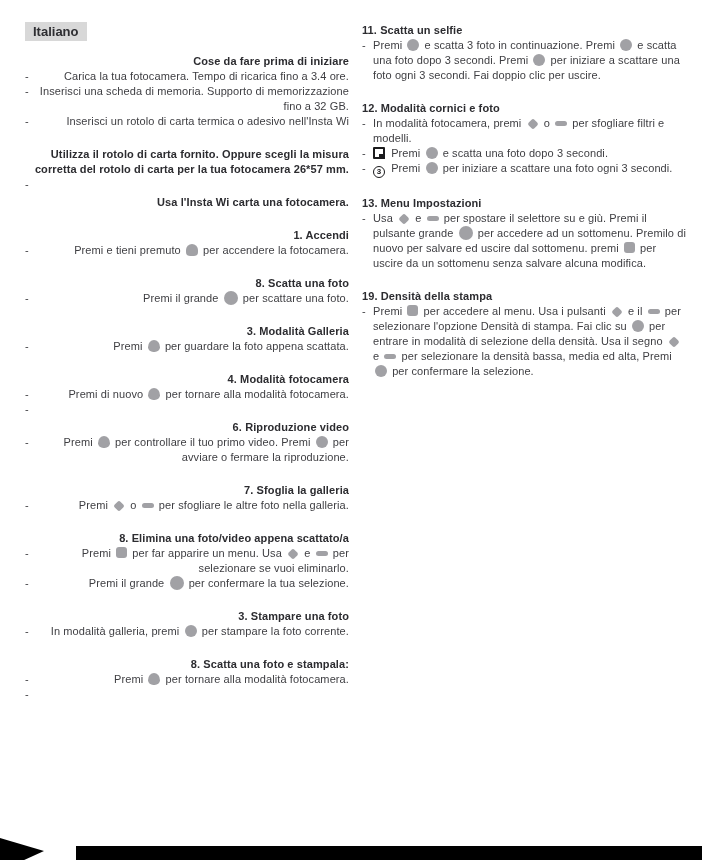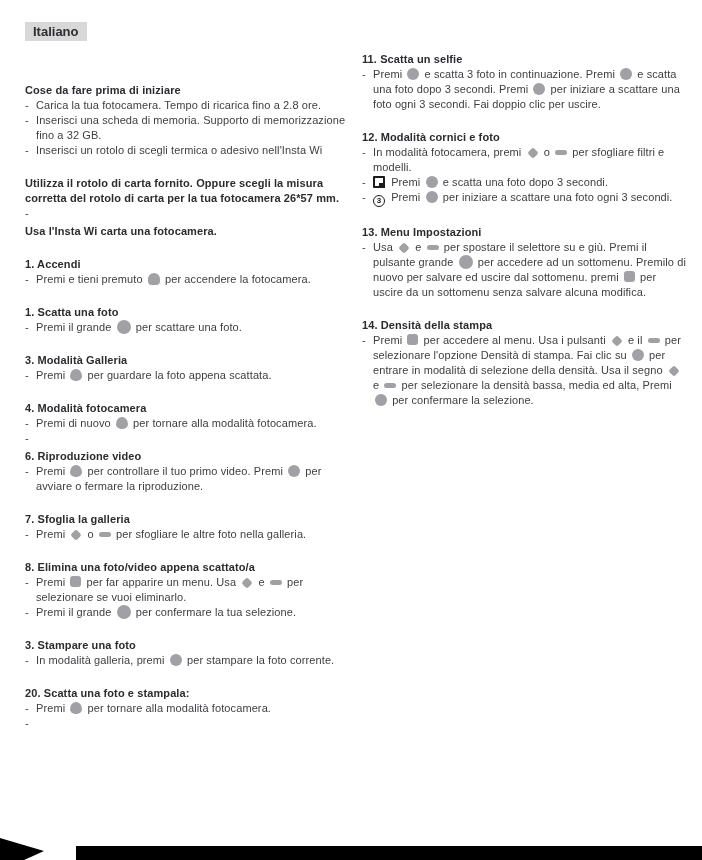--- a/index.html
+++ b/index.html
@@ -13,23 +13,22 @@
   .chip{
     position:absolute;left:25px;top:22px;
     background:#d8d8d8;color:#2e2e32;
     font-weight:bold;font-size:13px;line-height:13px;
     padding:3px 8px;
   }
   .col{
     position:absolute;width:324px;
     font-size:11px;line-height:15px;color:#3e3e42;
     letter-spacing:0.1px;
-    margin-top:29px;
   }
-  .col-left{left:25px;top:54px;}
+  .col-left{left:25px;top:54px;text-align:right;}
   .col-right{left:362px;top:23px;}
   .h{font-weight:bold;color:#2c2c30;margin-top:18px;}
   .h:first-child{margin-top:0;}
   .bullet{position:relative;padding-left:11px;}
   .dash{position:absolute;left:0;top:0;}
   
   .icn{display:inline-block;background:#a1a1a5;}
   .i-power{width:12px;height:12px;border-radius:6px 6px 4px 4px;margin:0 2px;vertical-align:-2px;}
   .i-big{width:14px;height:14px;border-radius:50%;margin:0 2px;vertical-align:-3px;}
   .i-circle{width:12px;height:12px;border-radius:50%;margin:0 2px;vertical-align:-2px;}
@@ -59,56 +58,56 @@
   }
 </style>
 </head>
 <body>
 
 <div class="page">
   <div class="chip">Italiano</div>
 
   <div class="col col-left" id="col-left">
       <div class="h">Cose da fare prima di iniziare</div>
-      <div class="bullet"><span class="dash">-</span><span>Carica la tua fotocamera.  Tempo di ricarica fino a 2.8 ore.</span></div>
+      <div class="bullet"><span class="dash">-</span><span>Carica la tua fotocamera.  Tempo di ricarica fino a 3.4 ore.</span></div>
       <div class="bullet"><span class="dash">-</span><span>Inserisci una scheda di memoria. Supporto di memorizzazione fino a 32 GB.</span></div>
-      <div class="bullet"><span class="dash">-</span><span>Inserisci un rotolo di scegli termica o adesivo nell'Insta Wi</span></div>
+      <div class="bullet"><span class="dash">-</span><span>Inserisci un rotolo di carta termica o adesivo nell'Insta Wi</span></div>
       <div class="h">Utilizza il rotolo di carta fornito. Oppure scegli la misura corretta del rotolo di carta per la tua fotocamera 26*57 mm.</div>
       <div class="bullet"><span class="dash">-</span></div>
       <div class="h">Usa l'Insta Wi carta una fotocamera.</div>
       <div class="h">1. Accendi</div>
       <div class="bullet"><span class="dash">-</span><span>Premi e tieni premuto <span class="icn i-power"></span> per accendere la fotocamera.</span></div>
-      <div class="h">1. Scatta una foto</div>
+      <div class="h">8. Scatta una foto</div>
       <div class="bullet"><span class="dash">-</span><span>Premi il grande <span class="icn i-big"></span> per scattare una foto.</span></div>
       <div class="h">3. Modalità Galleria</div>
       <div class="bullet"><span class="dash">-</span><span>Premi <span class="icn i-pick"></span> per guardare la foto appena scattata.</span></div>
       <div class="h">4. Modalità fotocamera</div>
       <div class="bullet"><span class="dash">-</span><span>Premi di nuovo <span class="icn i-pick"></span> per tornare alla modalità fotocamera.</span></div>
       <div class="bullet"><span class="dash">-</span></div>
       <div class="h">6. Riproduzione video</div>
       <div class="bullet"><span class="dash">-</span><span>Premi <span class="icn i-pick"></span> per controllare il tuo primo video. Premi <span class="icn i-circle"></span> per avviare o fermare la riproduzione.</span></div>
       <div class="h">7. Sfoglia la galleria</div>
       <div class="bullet"><span class="dash">-</span><span>Premi <span class="icn i-diamond"></span> o <span class="icn i-pill"></span> per sfogliare le altre foto nella galleria.</span></div>
       <div class="h">8. Elimina una foto/video appena scattato/a</div>
       <div class="bullet"><span class="dash">-</span><span>Premi <span class="icn i-square"></span> per far apparire un menu.  Usa <span class="icn i-diamond"></span> e <span class="icn i-pill"></span> per selezionare se vuoi eliminarlo.</span></div>
       <div class="bullet"><span class="dash">-</span><span>Premi il grande <span class="icn i-big"></span> per confermare la tua selezione.</span></div>
       <div class="h">3. Stampare una foto</div>
       <div class="bullet"><span class="dash">-</span><span>In modalità galleria, premi <span class="icn i-circle"></span> per stampare la foto corrente.</span></div>
-      <div class="h">20. Scatta una foto e stampala:</div>
+      <div class="h">8. Scatta una foto e stampala:</div>
       <div class="bullet"><span class="dash">-</span><span>Premi <span class="icn i-pick"></span> per tornare alla modalità fotocamera.</span></div>
       <div class="bullet"><span class="dash">-</span></div>
     </div>
   <div class="col col-right" id="col-right">
       <div class="h">11. Scatta un selfie</div>
       <div class="bullet"><span class="dash">-</span><span>Premi <span class="icn i-circle"></span> e scatta 3 foto in continuazione.  Premi <span class="icn i-circle"></span> e scatta una foto dopo 3 secondi. Premi <span class="icn i-circle"></span> per iniziare a scattare una foto ogni 3 secondi. Fai doppio clic per uscire.</span></div>
       <div class="h">12. Modalità cornici e foto</div>
       <div class="bullet"><span class="dash">-</span><span>In modalità fotocamera, premi <span class="icn i-diamond"></span> o <span class="icn i-pill"></span> per sfogliare filtri e modelli.</span></div>
       <div class="bullet"><span class="dash">-</span><span><span class="icn i-frame"></span> Premi <span class="icn i-circle"></span> e scatta una foto dopo 3 secondi.</span></div>
       <div class="bullet"><span class="dash">-</span><span><span class="icn i-timer3">3</span> Premi <span class="icn i-circle"></span> per iniziare a scattare una foto ogni 3 secondi.</span></div>
       <div class="h">13. Menu Impostazioni</div>
       <div class="bullet"><span class="dash">-</span><span>Usa <span class="icn i-diamond"></span> e <span class="icn i-pill"></span> per spostare il selettore su e giù. Premi il pulsante grande <span class="icn i-big"></span> per accedere ad un sottomenu. Premilo di nuovo per salvare ed uscire dal sottomenu. premi <span class="icn i-square"></span> per uscire da un sottomenu senza salvare alcuna modifica.</span></div>
-      <div class="h">14. Densità della stampa</div>
+      <div class="h">19. Densità della stampa</div>
       <div class="bullet"><span class="dash">-</span><span>Premi <span class="icn i-square"></span> per accedere al menu. Usa i pulsanti <span class="icn i-diamond"></span> e il <span class="icn i-pill"></span> per selezionare l'opzione Densità di stampa. Fai clic su <span class="icn i-circle"></span> per entrare in modalità di selezione della densità. Usa il segno <span class="icn i-diamond"></span> e <span class="icn i-pill"></span> per selezionare la densità bassa,  media ed alta, Premi <span class="icn i-circle"></span> per confermare la selezione.</span></div>
     </div>
 
   <div class="corner-wedge"></div>
   <div class="bottom-bar"></div>
 </div>
 
 </body></html>

